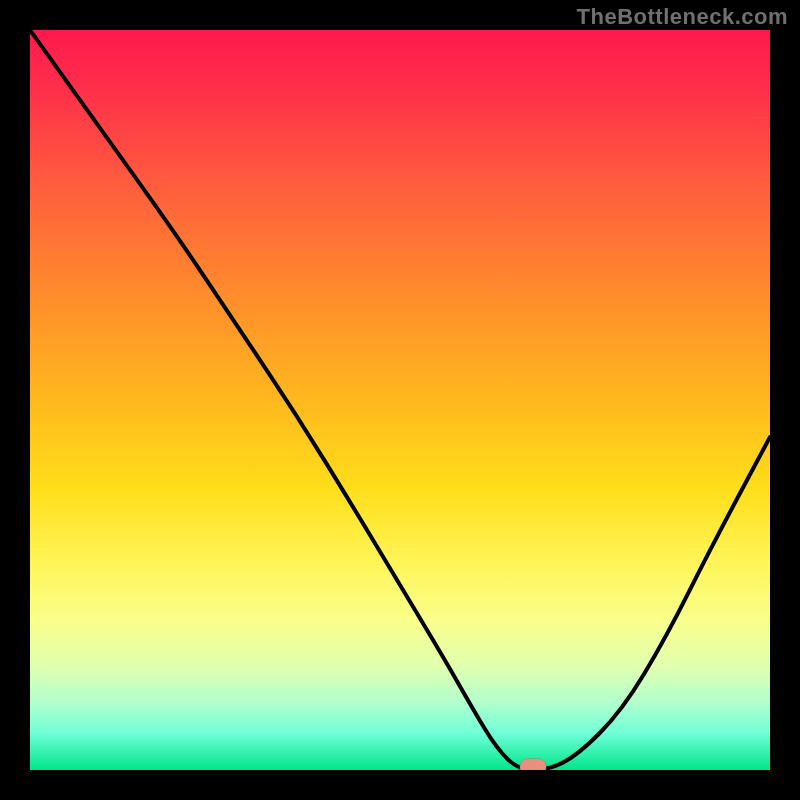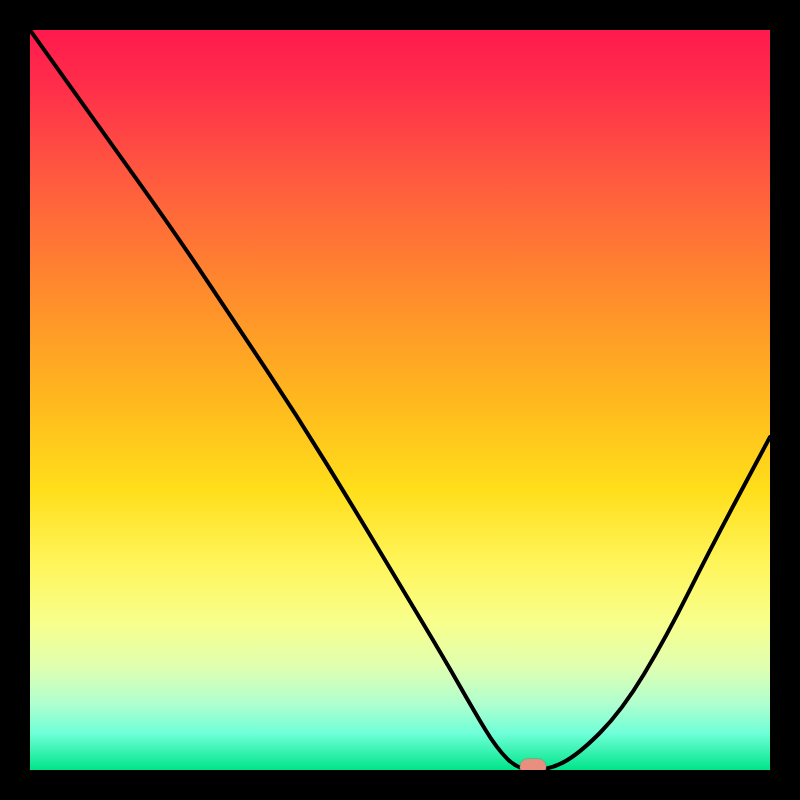--- a/index.html
+++ b/index.html
@@ -68,20 +68,21 @@
     background: #e98f7f;
     transform: translate(-50%, -50%);
     box-shadow: 0 0 0 1px rgba(180,90,70,0.3);
   }
 </style>
 </head>
 <body>
 
 <div class="frame">
 
+  <div class="watermark">TheBottleneck.com</div>
 
   <div class="plot-area">
     <div class="gradient-bg"></div>
 
     <svg class="curve" viewBox="0 0 740 740" preserveAspectRatio="none">
       <path id="curve-path" fill="none" stroke="#000000" stroke-width="4" stroke-linejoin="round" stroke-linecap="round" d="M 0 0 Q 0 0 37 51.80000000000001 Q 74 103.60000000000002 111 155.40000000000003 Q 148 207.20000000000005 177.60000000000002 251.60000000000002 Q 207.20000000000002 296 236.8 340.4 Q 266.4 384.8 296 432.9 Q 325.6 481 347.8 518 Q 370 555 392.20000000000005 592 Q 414.40000000000003 629 429.20000000000005 654.9 Q 444 680.8 455.1 699.3 Q 466.2 717.8 477.3 728.9 Q 488.40000000000003 740 503.20000000000005 740 Q 518 740 532.8 732.6 Q 547.6 725.2 569.8 703 Q 592 680.8 614.2 643.8 Q 636.4 606.8 658.6 562.4 Q 680.8000000000001 518 710.4000000000001 462.5 T 740 407"></path>
     </svg>
 
     <div id="marker" class="marker" style="left: 503.2px; top: 737px; background: rgb(233, 143, 127);"></div>
   </div>

